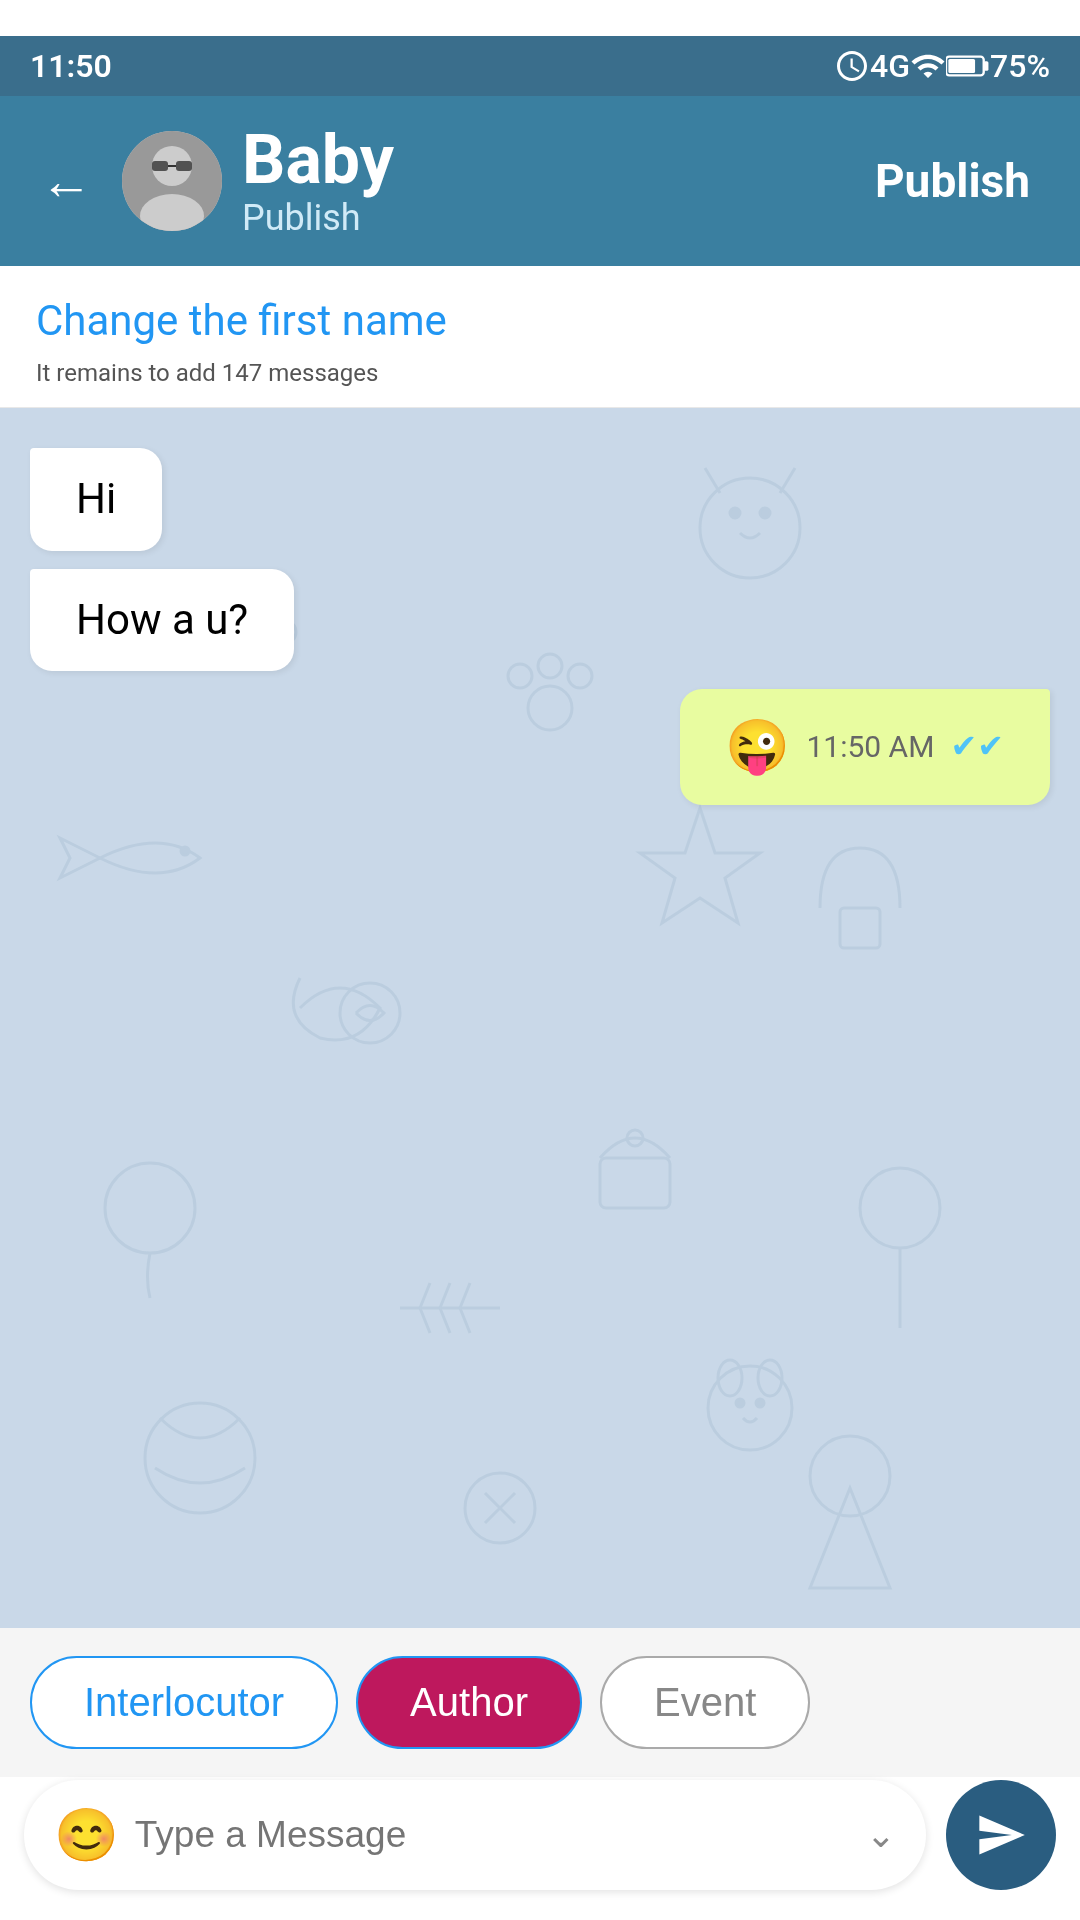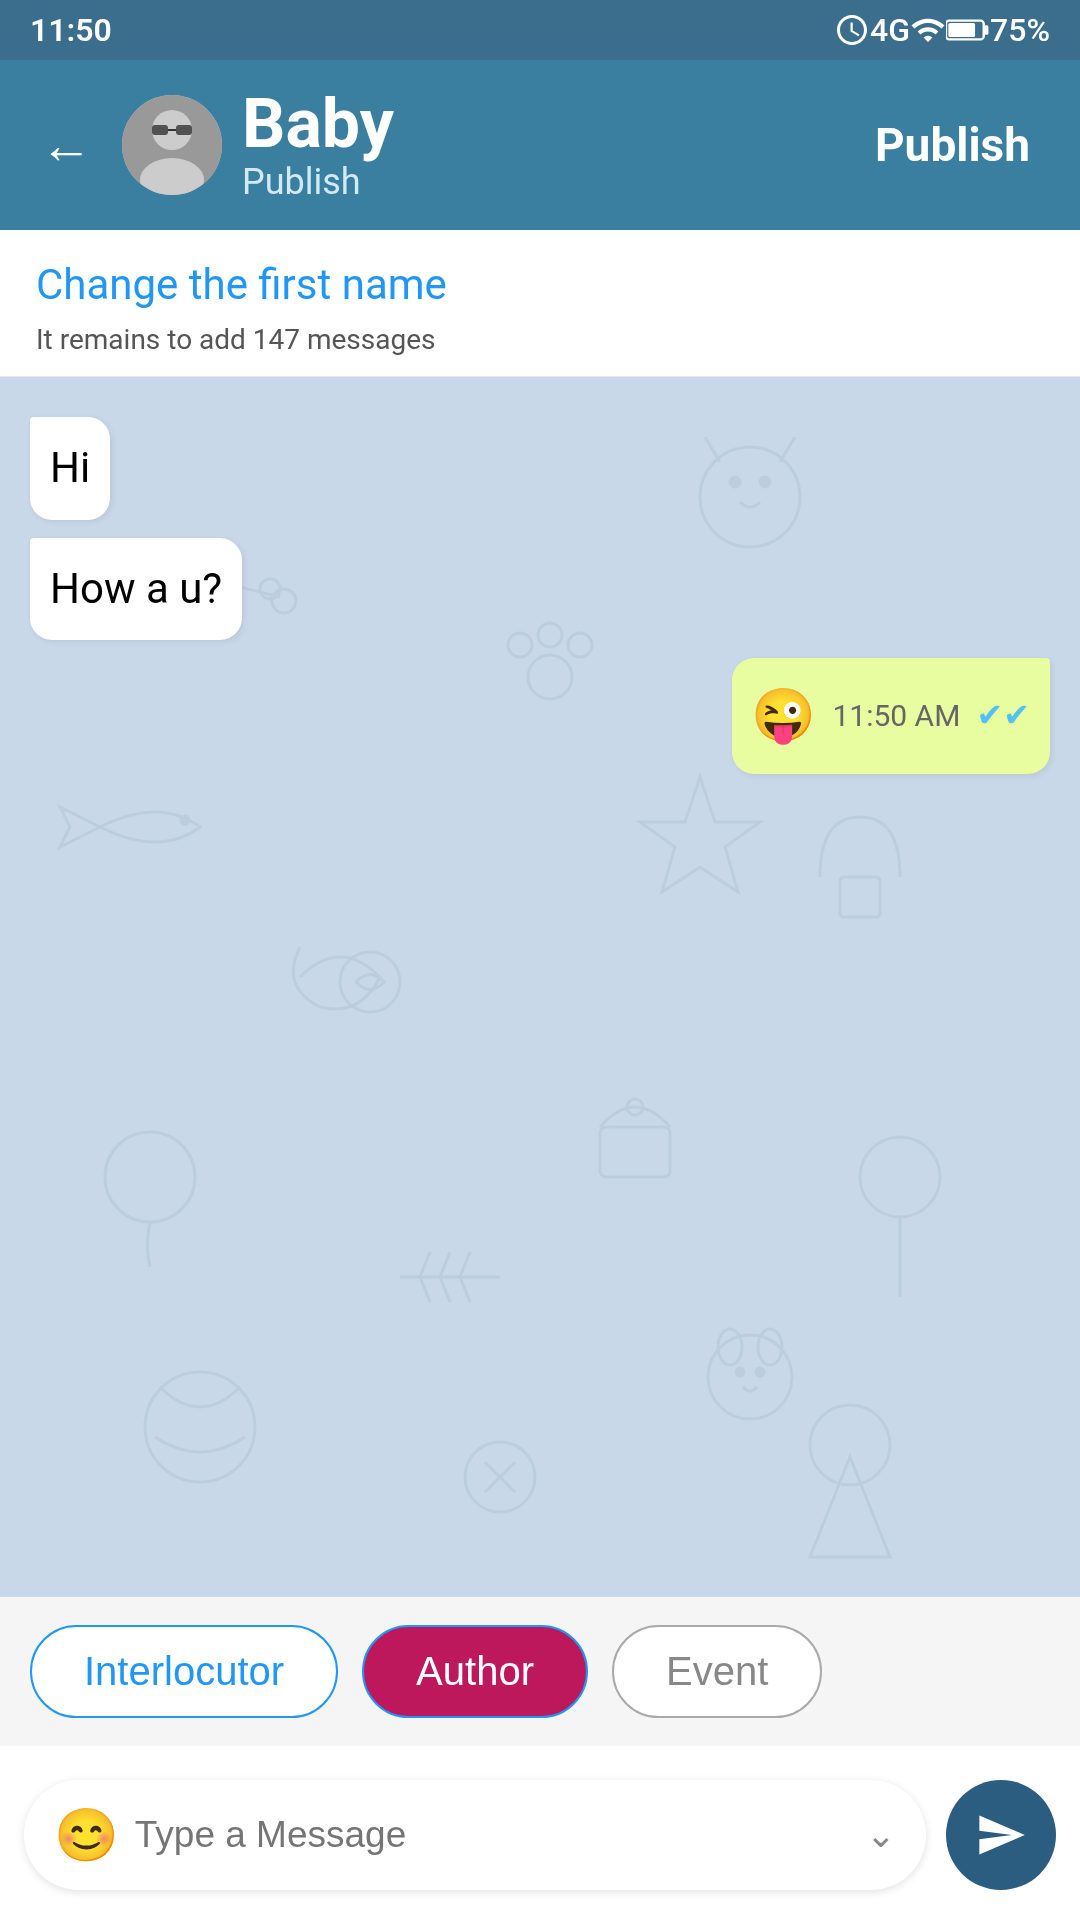--- a/index.html
+++ b/index.html
@@ -17,20 +17,21 @@
     #status-bar {
       background: #3a6e8c;
       height: 60px;
       display: flex;
       align-items: center;
       justify-content: space-between;
       padding: 0 30px;
       color: #fff;
       font-size: 32px;
       font-weight: 500;
+      margin-top: 36px;
     }
     #status-bar .time { font-weight: 600; }
     #status-bar .icons { display: flex; align-items: center; gap: 0; }
 
     
     #header {
       background: #3a7fa0;
       height: 170px;
       display: flex;
       align-items: center;
@@ -83,21 +84,21 @@
       border-bottom: 1px solid #e8e8e8;
     }
     #notice-title {
       color: #2196f3;
       font-size: 42px;
       font-weight: 400;
       margin-bottom: 14px;
     }
     #notice-subtitle {
       color: #555;
-      font-size: 28px;
+      font-size: 24px;
     }
 
     
     #chat-area {
       position: relative;
       min-height: 1220px;
       background: #c9d8e8;
       overflow: hidden;
     }
 
@@ -113,21 +114,21 @@
       position: relative;
       z-index: 2;
       padding: 40px 30px;
       display: flex;
       flex-direction: column;
       gap: 18px;
     }
 
     .msg-bubble {
       max-width: 65%;
-      padding: 24px 20px;
+      padding: 24px 46px;
       border-radius: 22px;
       font-size: 42px;
       line-height: 1.3;
     }
     .msg-incoming {
       background: #fff;
       align-self: flex-start;
       border-top-left-radius: 4px;
       box-shadow: 2px 2px 6px rgba(0,0,0,0.08);
     }
@@ -150,21 +151,21 @@
     }
     .msg-emoji {
       font-size: 52px;
     }
 
     
     #bottom-tabs {
       background: #f5f5f5;
       padding: 28px 30px;
       display: flex;
-      gap: 24px;
+      gap: 18px;
       align-items: center;
     }
     .tab-btn {
       border-radius: 50px;
       padding: 22px 52px;
       font-size: 40px;
       font-weight: 500;
       cursor: pointer;
       border: 2.5px solid transparent;
     }

